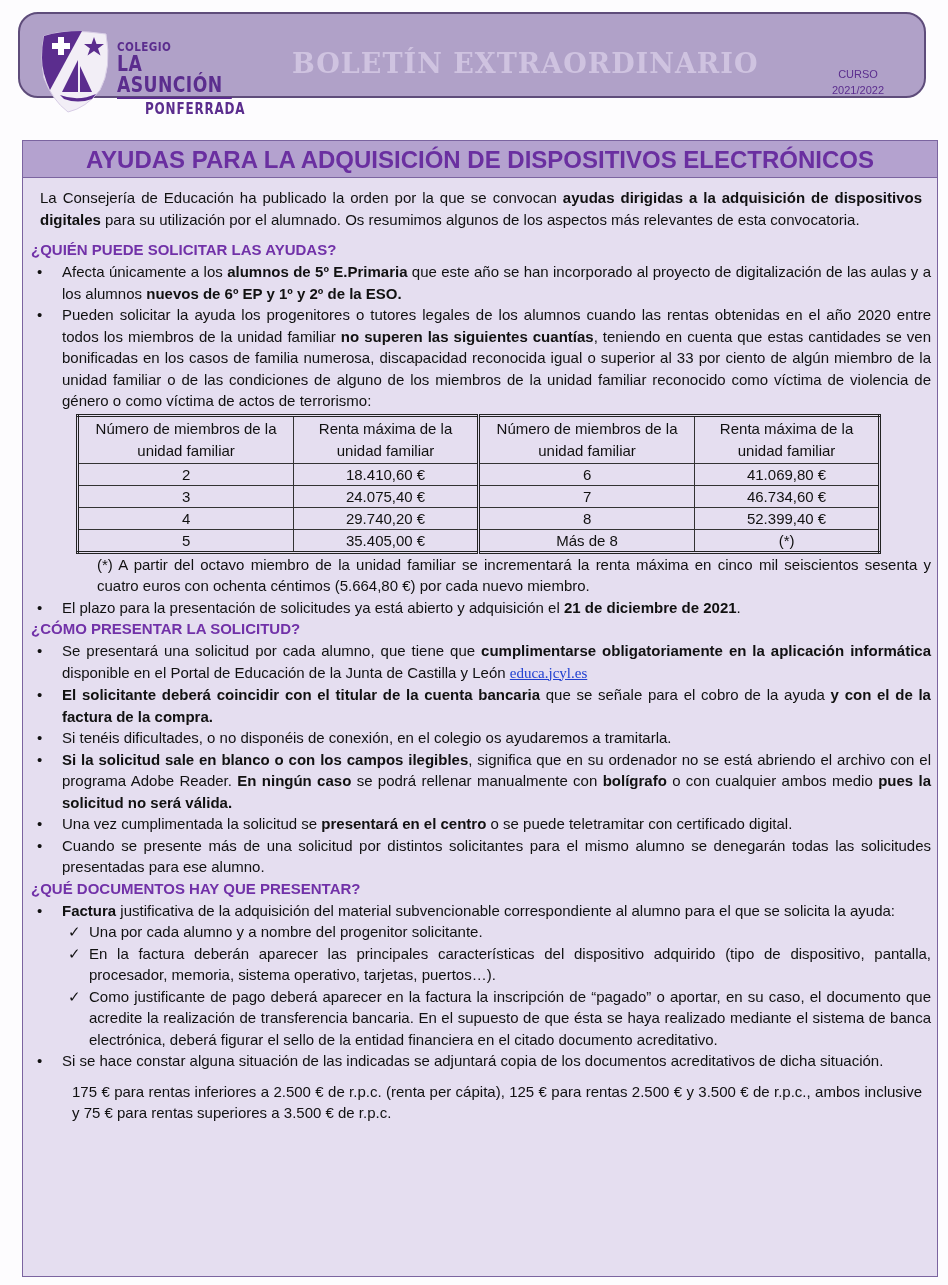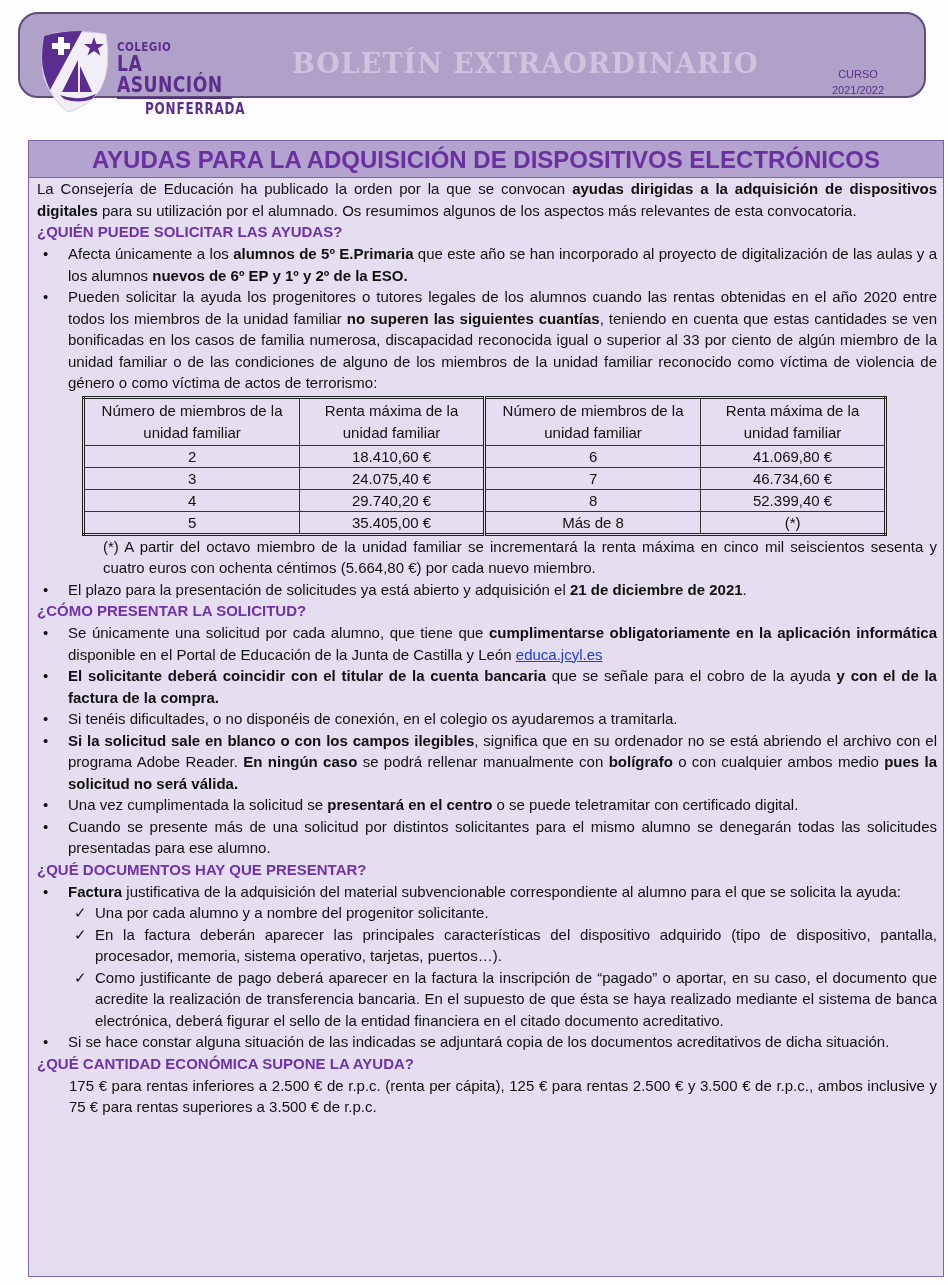--- a/index.html
+++ b/index.html
@@ -21,39 +21,39 @@
   .logo-text .l2 { font-size: 21px; letter-spacing: 0.5px; transform: scaleX(0.82); transform-origin: left; display:block; margin-top:1px; border-bottom: 2px solid #5b2d8e; padding-bottom:1px; width: 140px;}
   .logo-text .l3 { font-size: 15px; letter-spacing: 1px; transform: scaleX(0.8); transform-origin: left; display:block; margin-top:3px; margin-left: 28px;}
   .banner-title {
     position: absolute; left: 272px; top: 34px; font-family: "DejaVu Serif", serif; font-weight: bold;
     font-size: 27px; color: #cfc3e0; letter-spacing: 1px;
   }
   .curso { position: absolute; right: 40px; top: 52px; text-align: center; color: #5b2d8e; font-weight: normal; font-size: 11px; line-height: 16px; }
 
   
   .main {
-    position: absolute; left: 28px; top: 140px; width: 916px; height: 1137px;
+    position: absolute; left: 22px; top: 140px; width: 916px; height: 1137px;
     border: 1px solid #7b64a0; box-sizing: border-box; background: #e5def0;
   }
   .main-title {
     height: 36px; background: #b4a2cf; border-bottom: 1px solid #7b64a0;
     text-align: center; color: #6a2fa0; font-weight: bold; font-size: 24px; line-height: 38px;
     letter-spacing: 0px;
   }
   .content { padding: 0 6px 0 8px; font-size: 15px; line-height: 21.5px; }
-  .content p { margin: 0; text-align: justify; }
+  .content p { margin: 9px; text-align: justify; }
   .content b { font-weight: bold; }
   .q { color: #7131a8; font-weight: bold; font-size: 15px; line-height: 22px; }
   ul.bul { list-style: none; margin: 0; padding: 0; }
   ul.bul > li { position: relative; padding-left: 31px; text-align: justify; }
   ul.bul > li::before { content: "\2022"; position: absolute; left: 6px; top: 0; font-size: 15px; }
   ul.chk { list-style: none; margin: 0; padding: 0; }
   ul.chk > li { position: relative; padding-left: 27px; text-align: justify; }
   ul.chk > li .ck { position: absolute; left: 6px; top: 0; }
-  a.link { color: #1f3fd0; text-decoration: underline; }
+  a.link { color: #1f3fd0; text-decoration: underline; font-family: Liberation Serif, serif; }
 
   table.rent {
     margin: 2px 7px 0 45px; width: 805px; border-collapse: collapse; background: #e5def0;
     border: 3px double #222; font-size: 15px; line-height: 21px;
   }
   table.rent td { border: 1px solid #333; text-align: center; padding: 0 2px; }
   table.rent td.mid { border-right: 3px double #222; }
   table.rent tr.head td { line-height: 22px; padding: 1px 2px; }
   .note { padding-left: 66px; text-align: justify; }
   .indent { padding-left: 32px; text-align: justify; }
@@ -131,36 +131,35 @@
     </tbody>
       </table>
     <div class="note">(*) A partir del octavo miembro de la unidad familiar se incrementará la renta máxima en cinco mil seiscientos sesenta y cuatro euros con ochenta céntimos (5.664,80 €) por cada nuevo miembro.</div>
 
     <ul class="bul">
       <li><span>El plazo para la presentación de solicitudes ya está abierto y adquisición el </span><b>21 de diciembre de 2021</b><span>.</span></li>
     </ul>
 
     <div class="q">¿CÓMO PRESENTAR LA SOLICITUD?</div>
     <ul class="bul">
-      <li><span>Se únicamente una solicitud por cada alumno, que tiene que </span><b>cumplimentarse obligatoriamente en la aplicación informática</b><span> disponible en el Portal de Educación de la Junta de Castilla y León </span><a class="link">educa.jcyl.es</a></li>
+      <li><span>Se presentará una solicitud por cada alumno, que tiene que </span><b>cumplimentarse obligatoriamente en la aplicación informática</b><span> disponible en el Portal de Educación de la Junta de Castilla y León </span><a class="link">educa.jcyl.es</a></li>
       <li><b>El solicitante deberá coincidir con el titular de la cuenta bancaria</b><span> que se señale para el cobro de la ayuda </span><b>y con el de la factura de la compra.</b></li>
       <li>Si tenéis dificultades,  o no disponéis de conexión, en el colegio os ayudaremos a tramitarla.</li>
       <li><b>Si la solicitud sale en blanco o con los campos ilegibles</b><span>, significa que en su ordenador no se está abriendo el archivo con el programa Adobe Reader. </span><b>En ningún caso</b><span> se podrá rellenar manualmente con </span><b>bolígrafo</b><span> o con cualquier ambos medio </span><b>pues la solicitud no será válida.</b></li>
       <li><span>Una vez cumplimentada la solicitud se </span><b>presentará en el centro</b><span> o se puede teletramitar con certificado digital.</span></li>
       <li>Cuando se presente más de una solicitud por distintos solicitantes para el mismo alumno se denegarán todas las solicitudes presentadas para ese alumno.</li>
     </ul>
 
     <div class="q">¿QUÉ DOCUMENTOS HAY QUE PRESENTAR?</div>
     <ul class="bul">
       <li><b>Factura</b><span> justificativa de la adquisición del material subvencionable correspondiente al alumno para el que se solicita la ayuda:</span>
         <ul class="chk">
           <li><span class="ck">✓</span><span>Una por cada alumno y a nombre del progenitor solicitante.</span></li>
           <li><span class="ck">✓</span><span>En la factura deberán aparecer las principales características del dispositivo adquirido (tipo de dispositivo, pantalla, procesador, memoria, sistema operativo, tarjetas, puertos…).</span></li>
           <li><span class="ck">✓</span><span>Como justificante de pago deberá aparecer en la factura la inscripción de “pagado” o aportar, en su caso, el documento que acredite la realización de transferencia bancaria. En el supuesto de que ésta se haya realizado mediante el sistema de banca electrónica, deberá figurar el sello de la entidad financiera en el citado documento acreditativo.</span></li>
         </ul>
       </li>
       <li>Si se hace constar alguna situación de las indicadas se adjuntará copia de los documentos acreditativos de dicha situación.</li>
     </ul>
 
-    <div class="q">¿QUÉ CANTIDAD ECONÓMICA SUPONE LA AYUDA?</div>
     <p class="indent">175 € para rentas inferiores a 2.500 € de r.p.c. (renta per cápita), 125 € para rentas 2.500 € y 3.500 € de r.p.c., ambos inclusive y 75 € para rentas superiores a 3.500 € de r.p.c.</p>
   </div>
 </div>
 
 </body></html>

